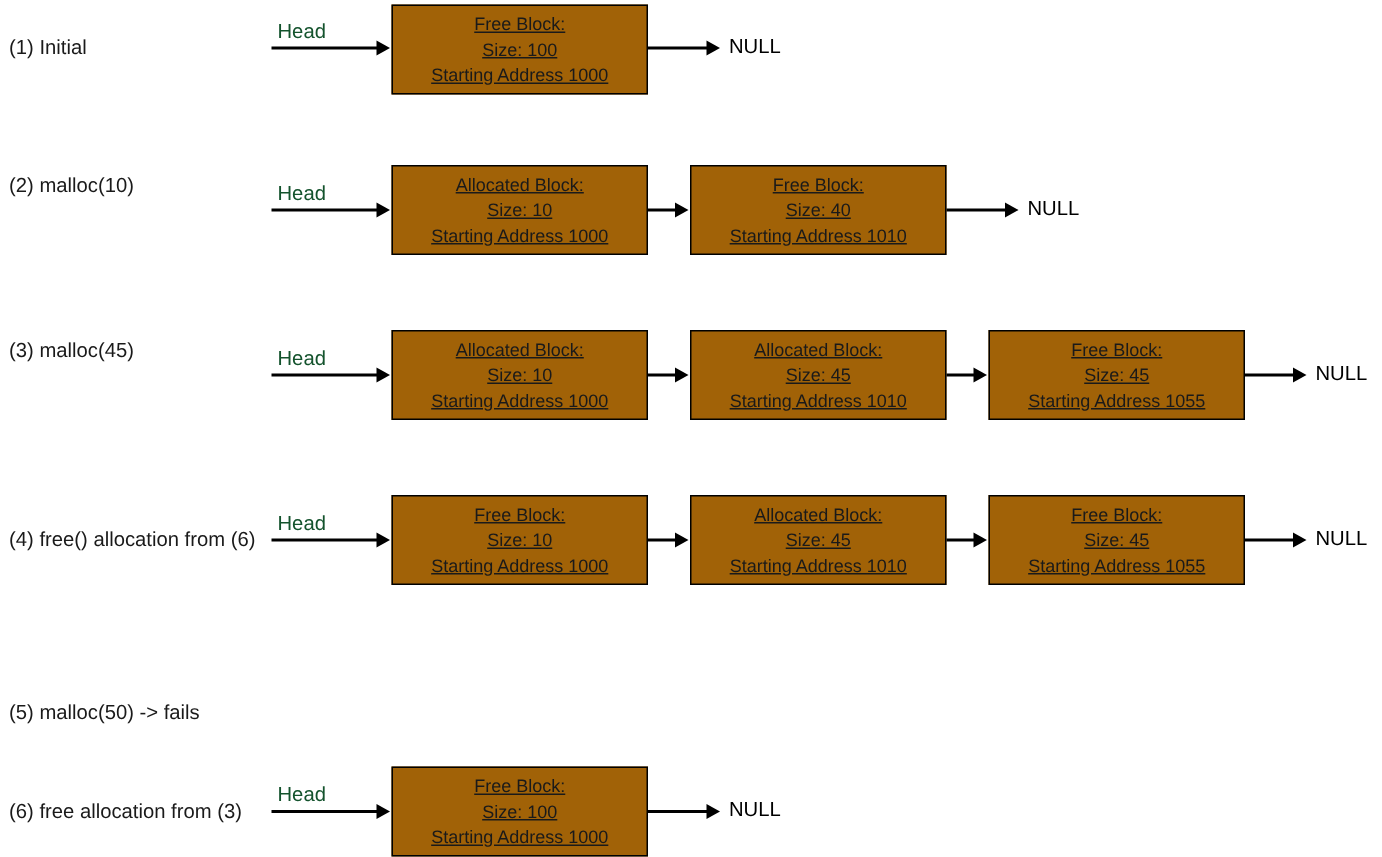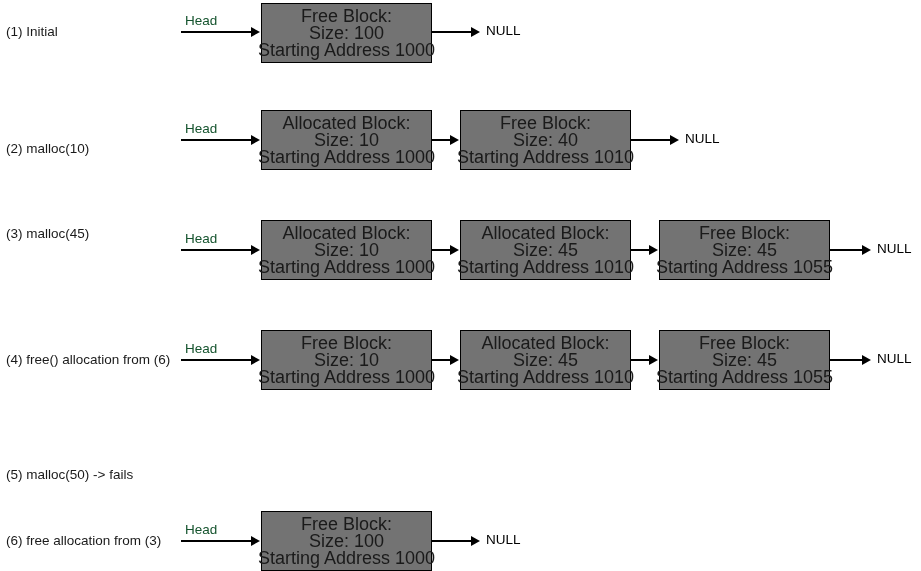--- a/index.html
+++ b/index.html
@@ -37,29 +37,30 @@
     line-height: 16px;
     color: #1a1a1a;
     white-space: nowrap;
   }
 
   
   .block {
     position: absolute;
     box-sizing: border-box;
     border: 1.6px solid #000000;
-    background: #737373;
+    background: #a16207;
     display: flex;
     flex-direction: column;
     align-items: center;
     justify-content: center;
     text-align: center;
-    font-size: 18px;
+    font-size: 12px;
     line-height: 17px;
     color: #1a1a1a;
+    text-decoration: underline;
   }
   .block .bline {
     display: block;
     white-space: nowrap;
   }
 
   
   .arrow {
     position: absolute;
     height: 2px;
@@ -108,21 +109,21 @@
       <span class="bline">Free Block:</span>
       <span class="bline">Size: 100</span>
       <span class="bline">Starting Address 1000</span>
     </div>
 
     <div class="arrow" style="left:432px; top:31px; width:40px;"></div>
     <div class="null-label" style="left:486px; top:23px;">NULL</div>
   </div>
 
   <div class="row">
-    <div class="step-label" style="top:141px;">(2) malloc(10)</div>
+    <div class="step-label" style="top:116px;">(2) malloc(10)</div>
 
     <div class="head-label" style="left:185px; top:121px;">Head</div>
     <div class="arrow" style="left:181px; top:139px; width:71px;"></div>
 
     <div class="block" style="left:261px; top:110px; width:171px; height:60px;">
       <span class="bline">Allocated Block:</span>
       <span class="bline">Size: 10</span>
       <span class="bline">Starting Address 1000</span>
     </div>
 

